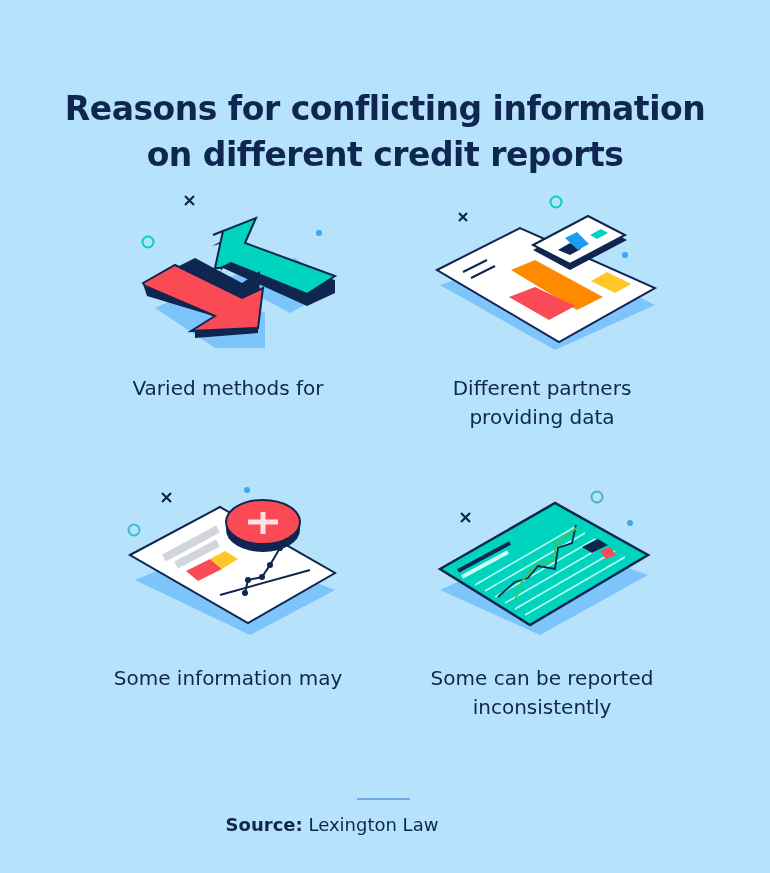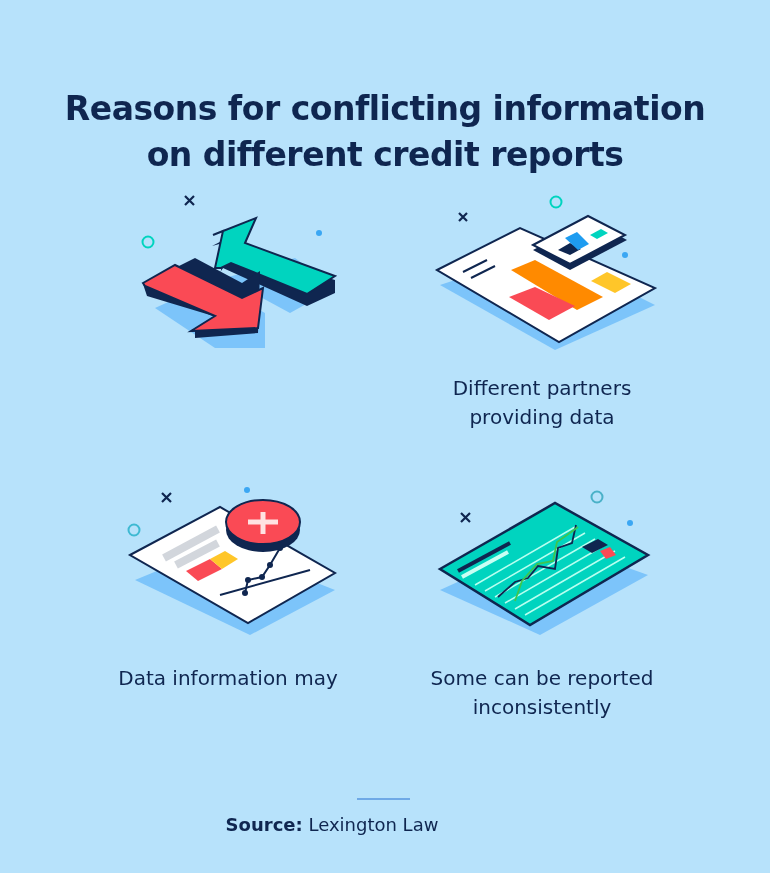--- a/index.html
+++ b/index.html
@@ -43,20 +43,21 @@
   <polygon points="30,120 85,95 140,125 140,160 90,160" fill="#7cc4fa"></polygon>
   <polygon points="100,90 170,70 210,100 165,125" fill="#7cc4fa"></polygon>
 
   <polygon points="95,95 98,55 87,58 128,37 117,64 210,92 210,105 182,118 98,80 92,89" fill="#0f2650"></polygon>
   <polygon points="90,80 98,43 88,47 131,30 120,55 210,88 182,106 106,75 96,80" fill="#00d4bf" stroke="#0f2650" stroke-width="2"></polygon>
 
   <polygon points="18,96 70,70 117,95 135,83 133,145 70,150 70,140 95,130 22,108" fill="#0f2650"></polygon>
   <polygon points="18,95 50,77 117,110 138,100 133,140 66,143 90,128 20,98" fill="#fa4a55" stroke="#0f2650" stroke-width="2"></polygon>
 </svg>
 <div class="caption" style="left:78px;top:374px">
+  <div>Varied methods for</div>
 </div>
 
 <svg style="position:absolute;left:425px;top:190px" width="240" height="170" viewBox="0 0 240 170">
   <path d="M34 31 l8 -8 M34 23 l8 8" stroke="#0f2650" stroke-width="2.2"></path>
   <circle cx="131" cy="12" r="5.5" fill="none" stroke="#00d4bf" stroke-width="2"></circle>
   <circle cx="200" cy="65" r="3" fill="#3ba7f3"></circle>
   <polygon points="15,95 120,60 230,115 130,160" fill="#7cc4fa"></polygon>
   <polygon points="12,80 95,38 230,98 134,152" fill="#ffffff" stroke="#0f2650" stroke-width="2"></polygon>
   <line x1="38" y1="82" x2="62" y2="70" stroke="#0f2650" stroke-width="2"></line>
   <line x1="46" y1="88" x2="70" y2="76" stroke="#0f2650" stroke-width="2"></line>
@@ -91,21 +92,21 @@
   <circle cx="142" cy="92" r="3" fill="#0f2650"></circle>
     <circle cx="150" cy="80" r="3" fill="#0f2650"></circle>
   <circle cx="160" cy="63" r="3" fill="#0f2650"></circle>
   <line x1="100" y1="110" x2="190" y2="85" stroke="#0f2650" stroke-width="2"></line>
   <ellipse cx="143" cy="45" rx="37" ry="22" fill="#0f2650"></ellipse>
   <ellipse cx="143" cy="37" rx="37" ry="22" fill="#fa4a55" stroke="#0f2650" stroke-width="2"></ellipse>
   <line x1="128" y1="37" x2="158" y2="37" stroke="#ffe2e2" stroke-width="5"></line>
   <line x1="143" y1="27" x2="143" y2="49" stroke="#ffe2e2" stroke-width="5"></line>
 </svg>
 <div class="caption" style="left:78px;top:664px">
-  <div>Data information may</div>
+  <div>Some information may</div>
 </div>
 
 <svg style="position:absolute;left:430px;top:485px" width="230" height="155" viewBox="0 0 230 155">
   <path d="M31 37 l9 -9 M31 28 l9 9" stroke="#0f2650" stroke-width="2.2"></path>
   <circle cx="167" cy="12" r="5.5" fill="none" stroke="#4ab1c8" stroke-width="2"></circle>
   <circle cx="200" cy="38" r="3" fill="#3ba7f3"></circle>
   <polygon points="10,105 120,55 218,90 110,150" fill="#7cc4fa"></polygon>
   <polygon points="10,84 125,18 218,70 100,140" fill="#00d4bf" stroke="#0f2650" stroke-width="2.5"></polygon>
   <line x1="28" y1="86" x2="80" y2="58" stroke="#0f2650" stroke-width="4"></line>
   <line x1="32" y1="92" x2="78" y2="67" stroke="#c9fff4" stroke-width="4"></line>

